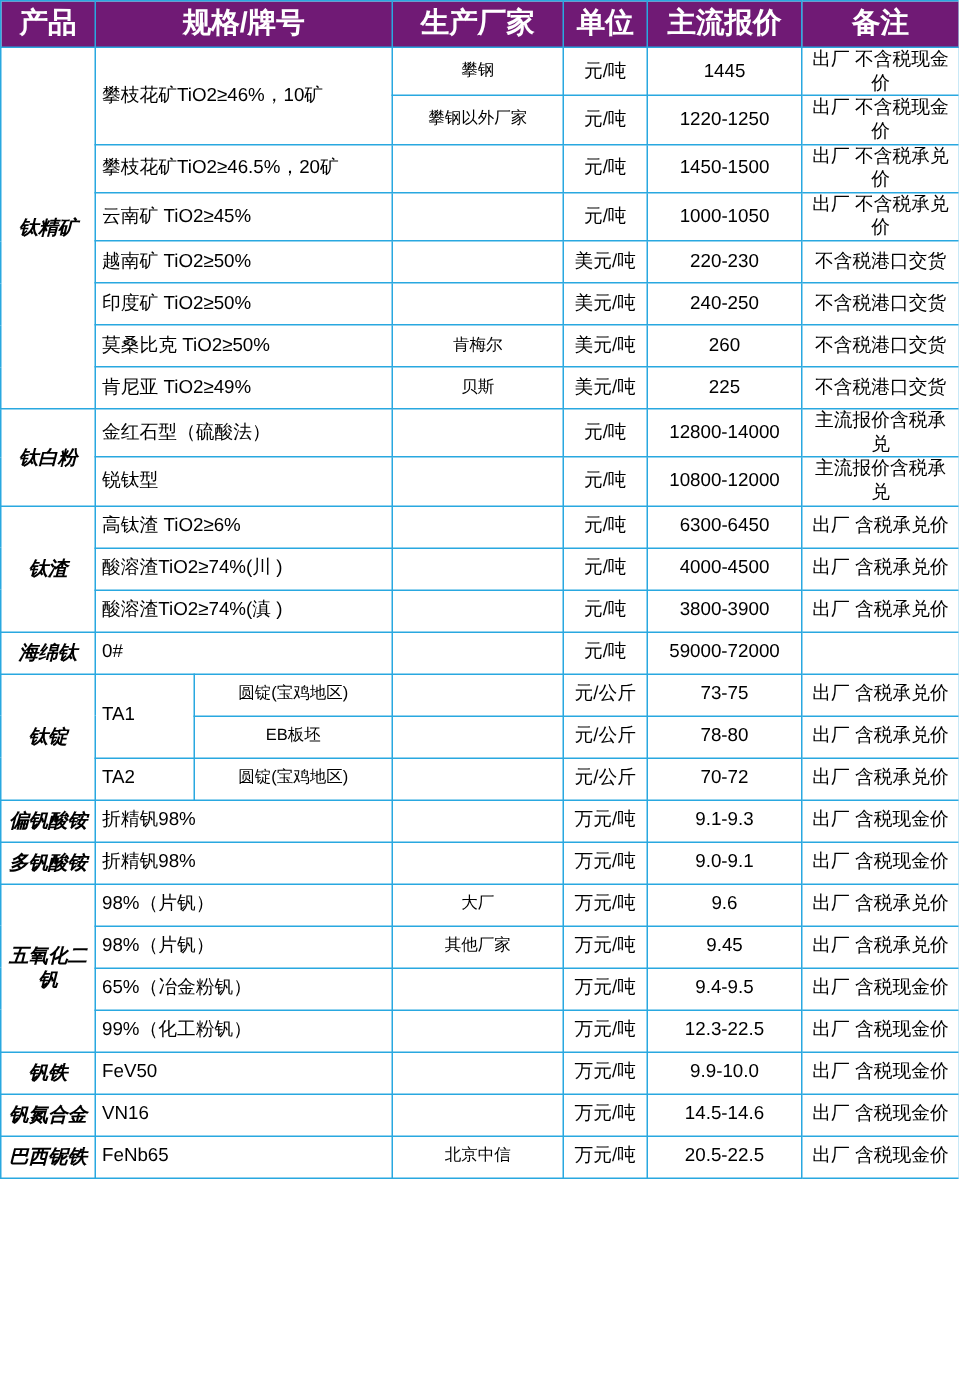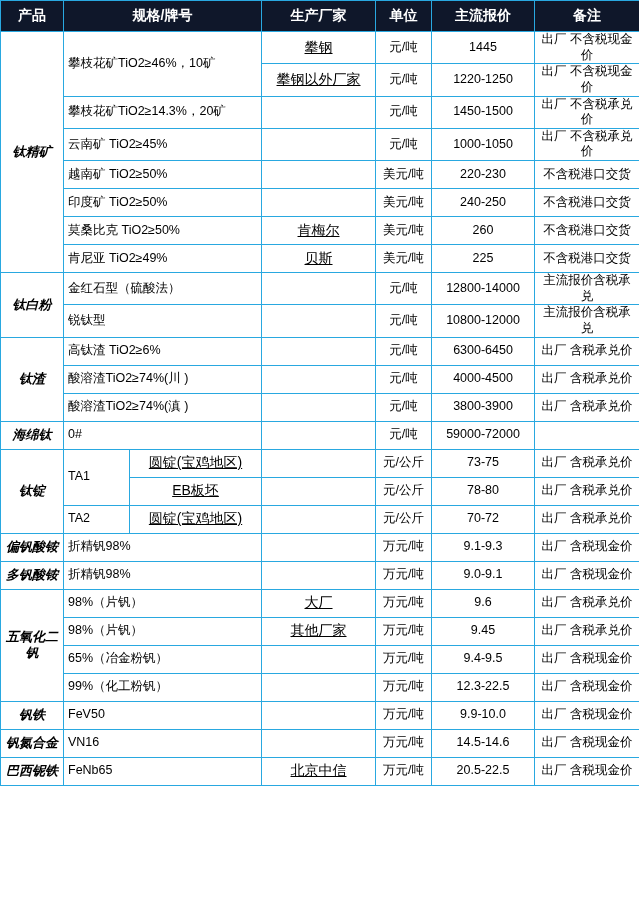--- a/index.html
+++ b/index.html
@@ -20,44 +20,43 @@
     table-layout: fixed;
   }
   table.price-table th,
   table.price-table td {
     border: 1px solid #29a8e0;
     padding: 0 4px;
     vertical-align: middle;
     line-height: 1.25;
   }
   table.price-table thead th {
-    background: #0f172a;
+    background: #701a75;
     color: #ffffff;
     font-weight: bold;
-    font-size: 14px;
+    font-size: 19px;
     text-align: center;
     height: 30px;
     border: 1px solid #29a8e0;
   }
   td.c { text-align: center; }
   td.cat {
     text-align: center;
     font-weight: bold;
     font-size: 13px;
     font-style: italic;
   }
   td.spec {
     text-align: left;
     font-size: 12.5px;
     margin-left: 40px;
   }
   td.sub {
     text-align: center;
-    font-size: 14px;
-    text-decoration: underline;
+    font-size: 11px;
   }
   .row-h { height: 28px; }
 </style>
 </head>
 <body>
 
 <table class="price-table">
   <colgroup>
     <col style="width:63px">
     <col style="width:66px">
@@ -87,21 +86,21 @@
       <td class="c">1445</td>
       <td class="c">出厂 不含税现金价</td>
     </tr>
     <tr class="row-h">
       <td class="sub">攀钢以外厂家</td>
       <td class="c">元/吨</td>
       <td class="c">1220-1250</td>
       <td class="c">出厂 不含税现金价</td>
     </tr>
     <tr class="row-h">
-      <td class="spec" colspan="2">攀枝花矿TiO2≥14.3%，20矿</td>
+      <td class="spec" colspan="2">攀枝花矿TiO2≥46.5%，20矿</td>
       <td class="sub"></td>
       <td class="c">元/吨</td>
       <td class="c">1450-1500</td>
       <td class="c">出厂 不含税承兑价</td>
     </tr>
     <tr class="row-h">
       <td class="spec" colspan="2">云南矿 TiO2≥45%</td>
       <td class="sub"></td>
       <td class="c">元/吨</td>
       <td class="c">1000-1050</td>

